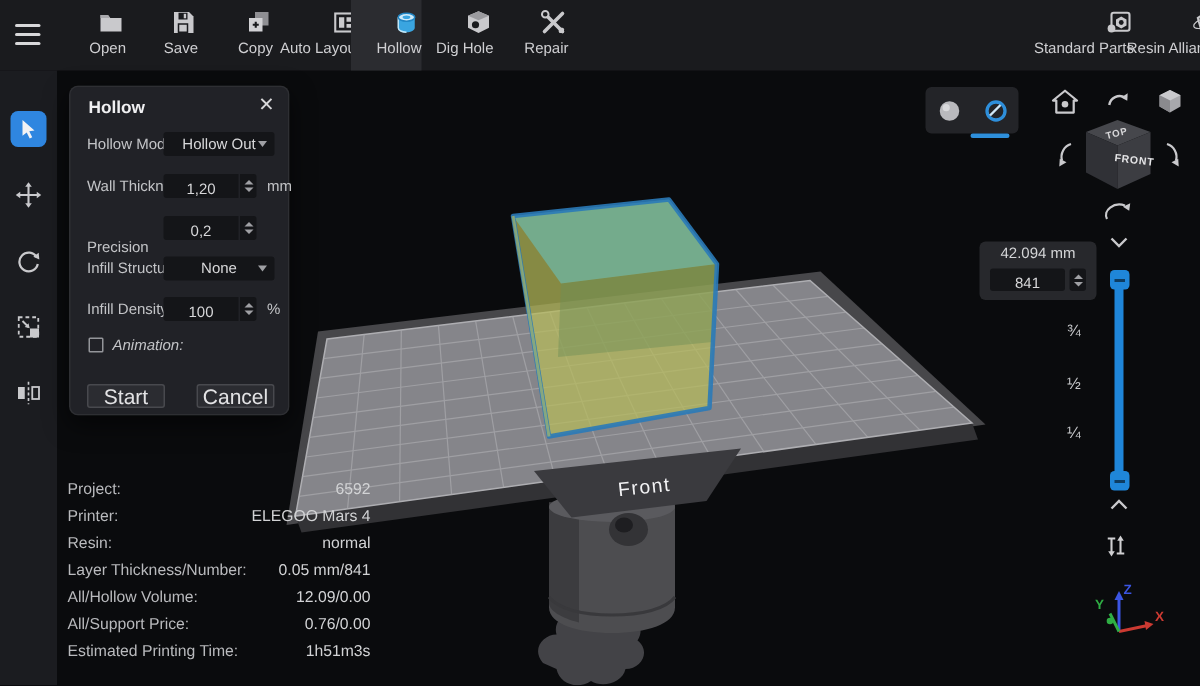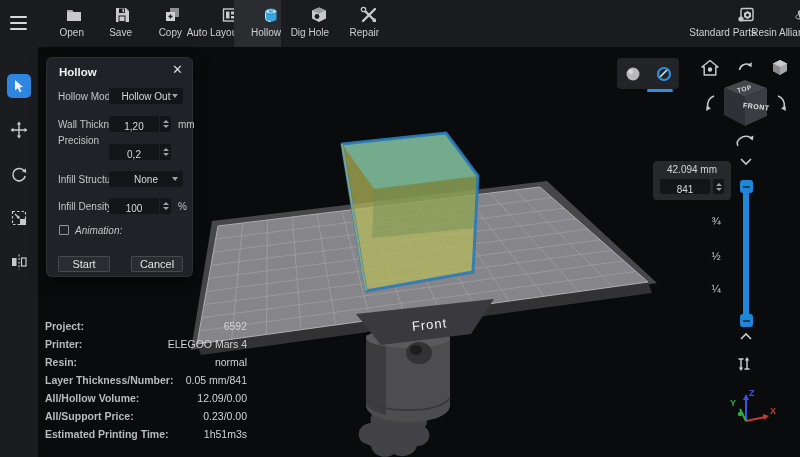--- a/index.html
+++ b/index.html
@@ -50,27 +50,27 @@
     justify-content:center; gap:2px; cursor:pointer; }
   .sp-up { width:0; height:0; border-left:3px solid transparent; border-right:3px solid transparent;
     border-bottom:3.5px solid #9fa0a4; }
   .sp-dn { width:0; height:0; border-left:3px solid transparent; border-right:3px solid transparent;
     border-top:3.5px solid #9fa0a4; }
   .unit { position:absolute; left:131px; font-size:10px; color:#c3c4c7; }
   .chk { position:absolute; left:12px; width:10px; height:10px; border:1px solid #94959a;
     border-radius:1px; background:transparent; cursor:pointer; }
   .chk-lbl { position:absolute; left:28px; font-size:10px; color:#c3c4c7;font-style:italic; }
   .dlg-btn { position:absolute; width:52px; height:16px; background:#2b2c31;
-    border:1px solid rgba(255,255,255,.14); border-radius:2px; color:#e2e2e4; font-size:11px;
+    border:1px solid rgba(255,255,255,.14); border-radius:2px; color:#e2e2e4; font-size:14px;
     display:flex; align-items:center; justify-content:center; cursor:pointer; }
 
   
   .info { position:absolute; left:45px; top:317px; width:202px; z-index:6; }
   .info-row { display:flex; justify-content:space-between; height:18px; align-items:center; }
-  .info-row .k { font-size:10.5px; color:#b9babd; white-space:nowrap;font-weight:bold; }
+  .info-row .k { font-size:10.5px; color:#b9babd; white-space:nowrap; }
   .info-row .v { font-size:10.5px; color:#d2d3d5; white-space:nowrap; }
 
   
   .render-toggle { position:absolute; left:617px; top:58px; width:62px; height:31px;
     background:#232428; border-radius:4px; z-index:8; display:flex; align-items:center;
     justify-content:space-around; }
   .rt-underline { position:absolute; left:647px; top:89px; width:26px; height:3px;
     background:#2e8fdb; border-radius:2px; z-index:8; }
   .nav-btn { position:absolute; z-index:8; cursor:pointer; }
   .fraction { position:absolute; z-index:8; font-size:11px; color:#c8c9cc; width:16px; text-align:center; }
@@ -305,21 +305,21 @@
     <div class="dlg-label" style="top:61px;">Wall Thickn...</div>
     <div class="spinbox" style="top:58px;">
       <input readonly="" value="1,20" style="">
     </div>
     <div class="spinner" style="top:58px;">
         <span class="sp-up"></span>
         <span class="sp-dn"></span>
       </div>
     <div class="unit" style="top:61px;">mm</div>
 
-    <div class="dlg-label" style="top:77px;">Precision</div>
+    <div class="dlg-label" style="top:102px;">Precision</div>
     <div class="spinbox" style="top:86px;">
       <input readonly="" value="0,2" style="">
     </div>
     <div class="spinner" style="top:86px;">
         <span class="sp-up"></span>
         <span class="sp-dn"></span>
       </div>
 
     <div class="dlg-label" style="top:116px;">Infill Structure</div>
     <div class="dd" style="top:113px;">
@@ -360,21 +360,21 @@
     <div class="info-row">
       <span class="k">Layer Thickness/Number:</span>
       <span class="v">0.05 mm/841</span>
     </div>
     <div class="info-row">
       <span class="k">All/Hollow Volume:</span>
       <span class="v">12.09/0.00</span>
     </div>
     <div class="info-row">
       <span class="k">All/Support Price:</span>
-      <span class="v">0.23/0.00</span>
+      <span class="v">0.76/0.00</span>
     </div>
     <div class="info-row">
       <span class="k">Estimated Printing Time:</span>
       <span class="v">1h51m3s</span>
     </div>
   </div>
 
   <div class="render-toggle">
     <svg width="18" height="18" viewBox="0 0 18 18">
       <circle cx="9" cy="9" r="6.5" fill="#b9b9bd"></circle>

